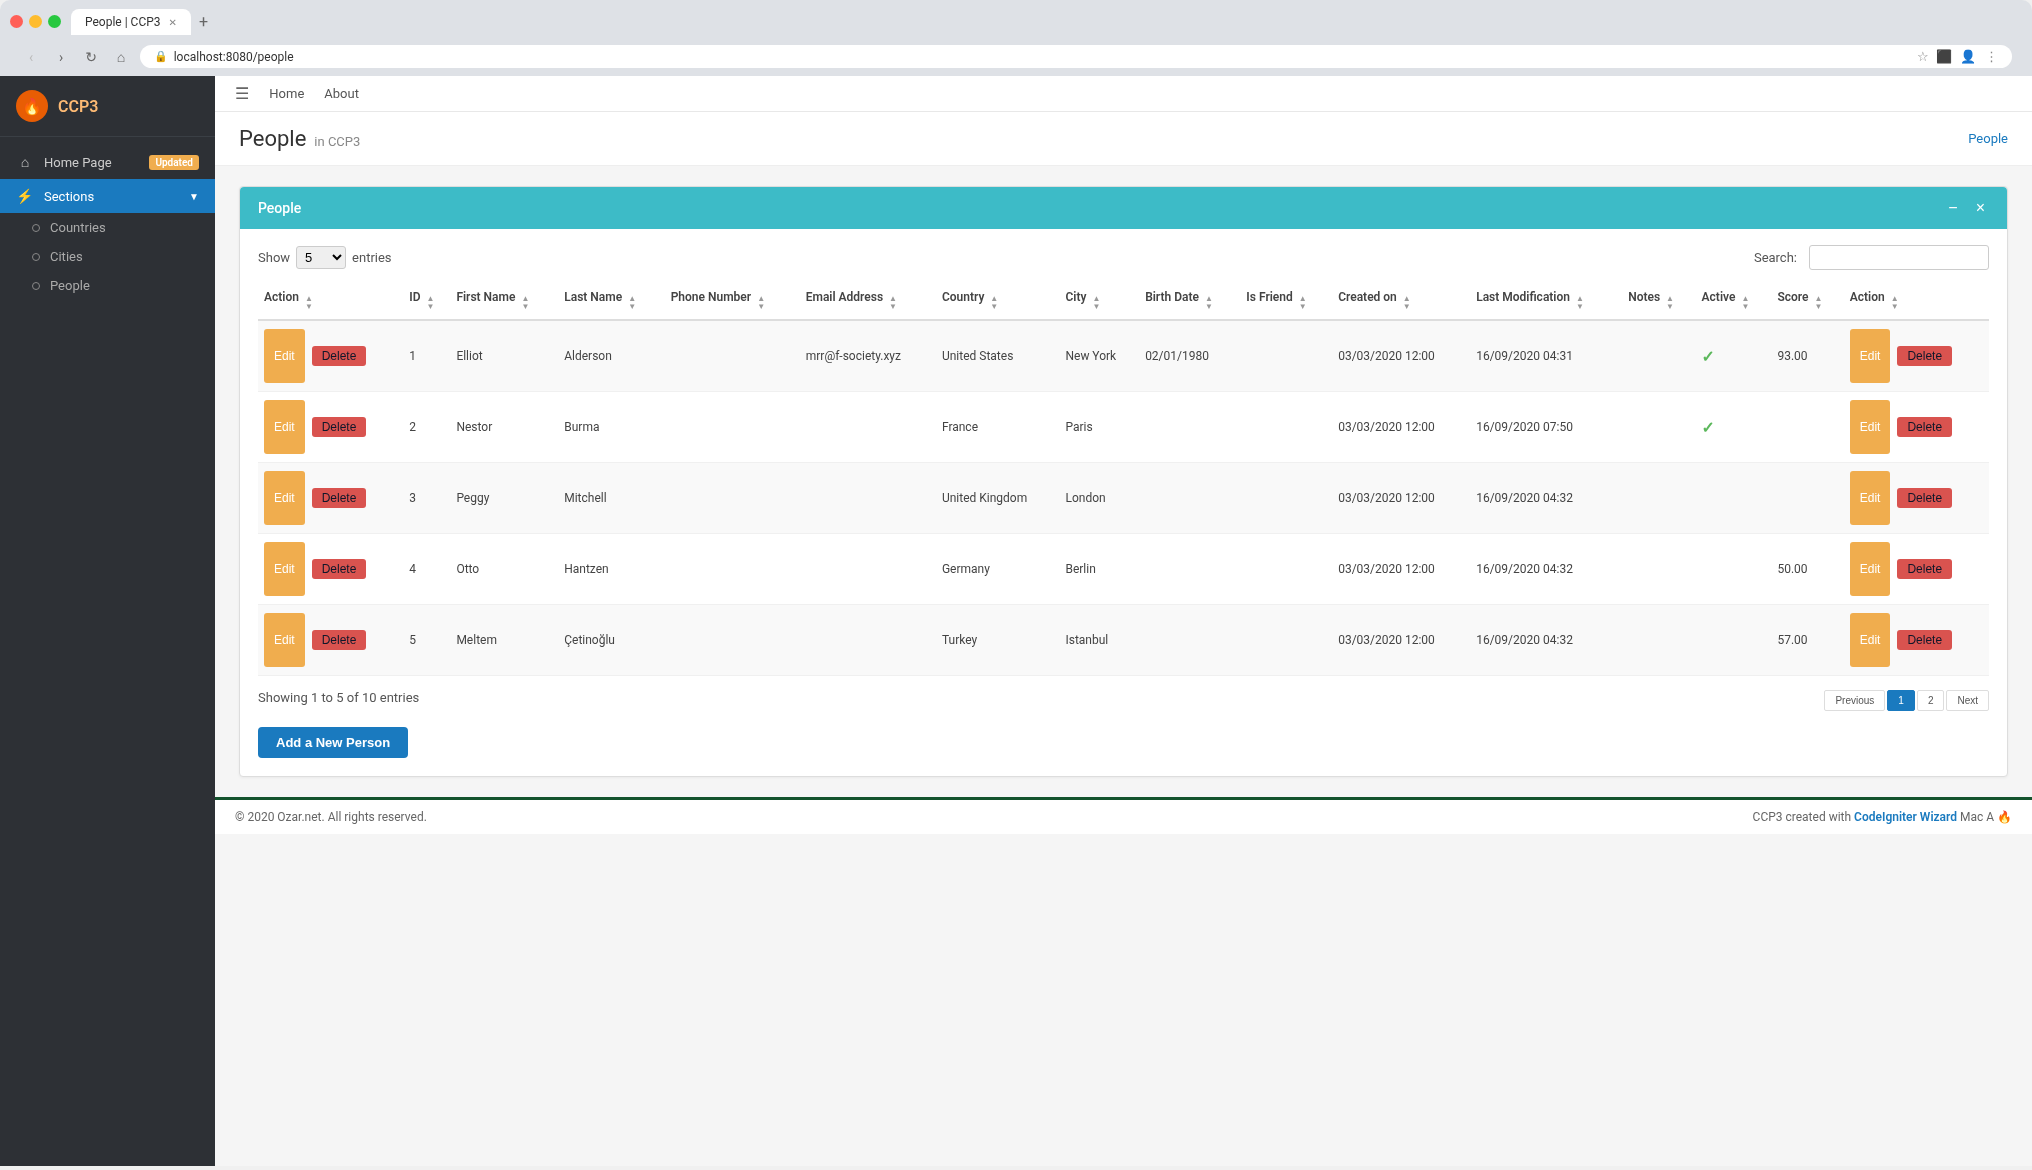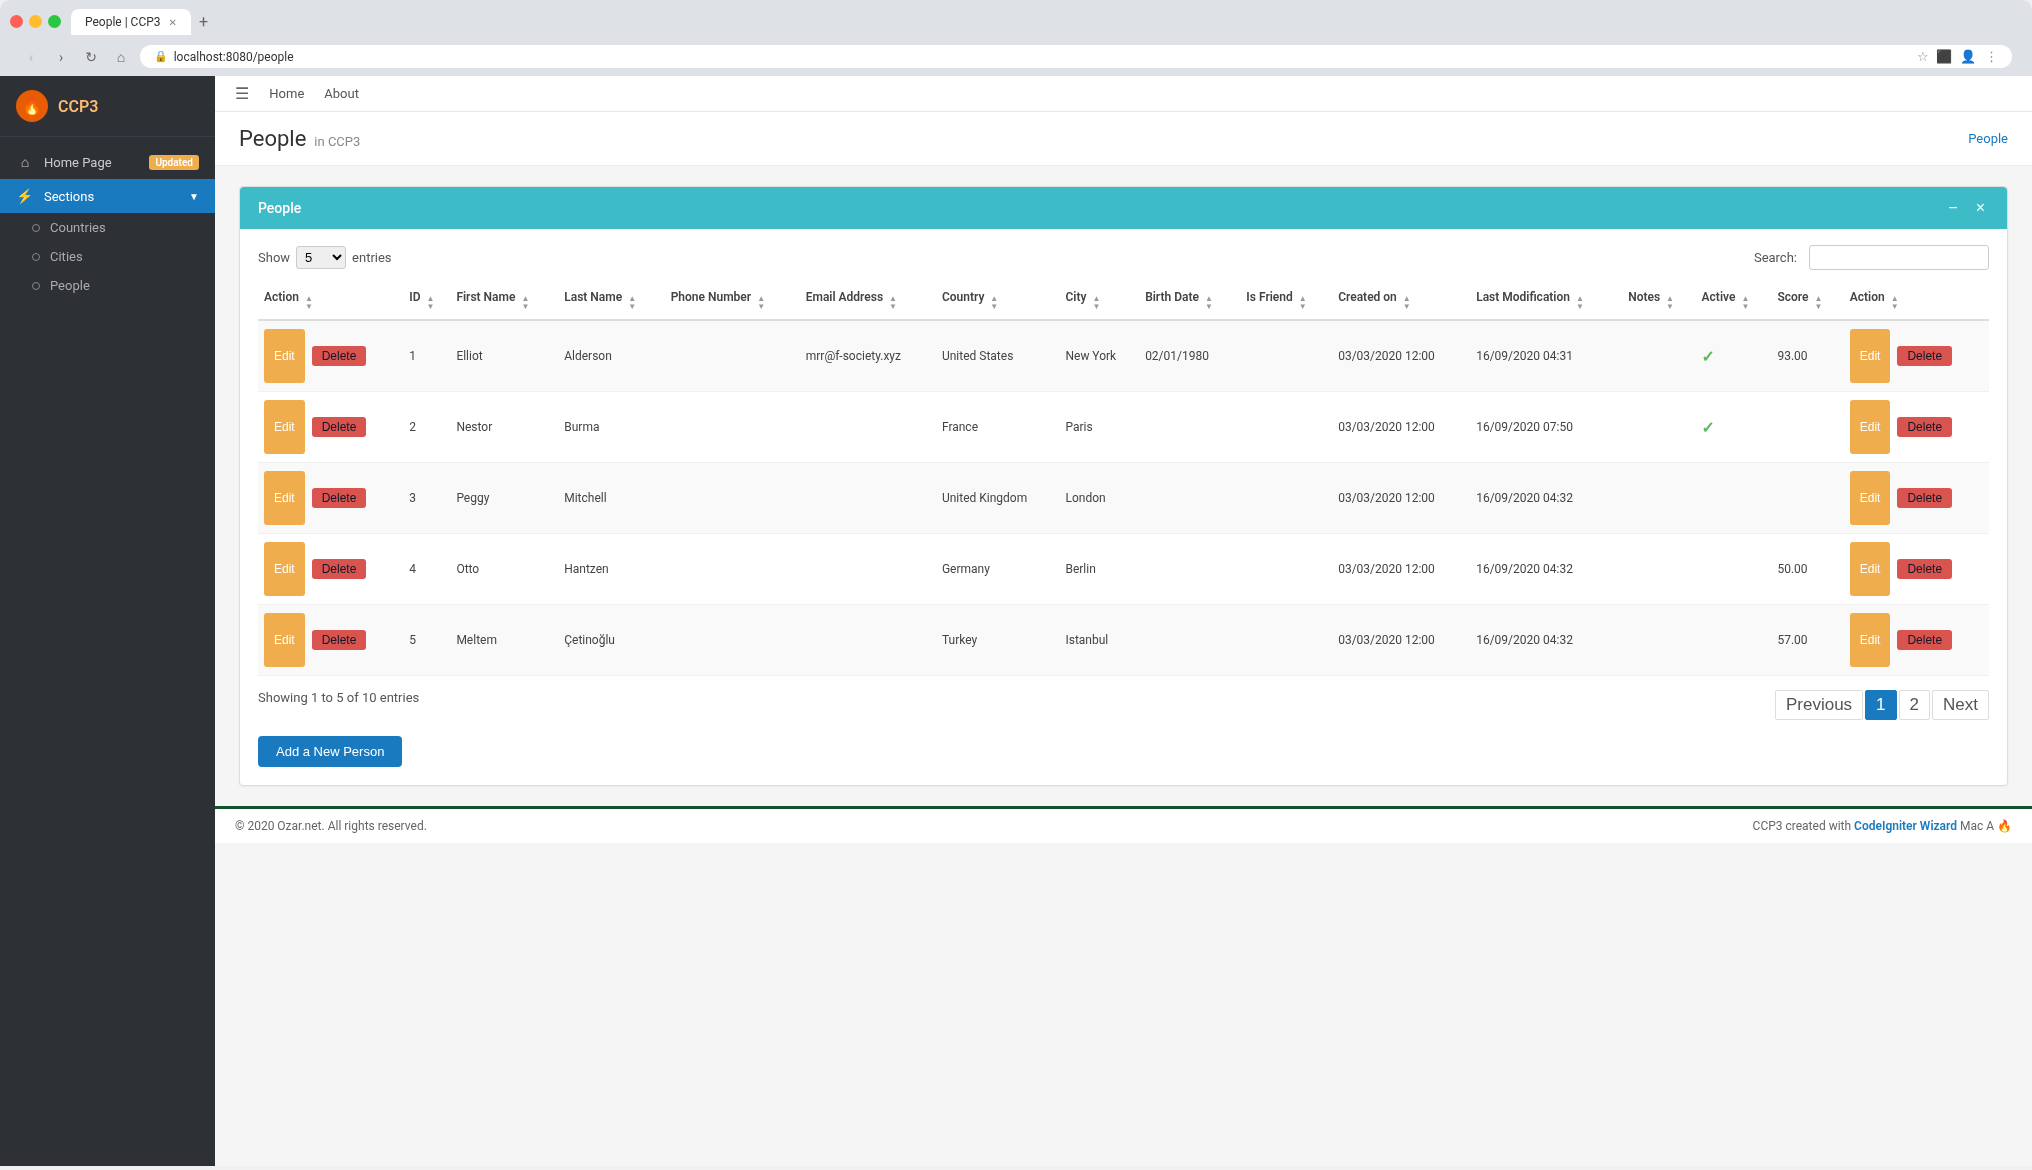--- a/index.html
+++ b/index.html
@@ -85,26 +85,26 @@
 
     .btn-edit { background: #f0ad4e; border: none; color: #fff; padding: 20px 10px; border-radius: 3px; cursor: pointer; font-size: 12px; font-weight: 500; }
     .btn-delete { background: #d9534f; border: none; color: #0f172a; padding: 3px 10px; border-radius: 3px; cursor: pointer; font-size: 12px; font-weight: 500; margin-left: 4px; }
     .check-icon { color: #5cb85c; font-size: 16px; font-weight: bold; }
     .action-cell { white-space: nowrap; }
 
     
     .table-footer { display: flex; align-items: flex-start; justify-content: space-between; margin-top: 14px; }
     .showing-text { font-size: 13px; color: #555; }
     .pagination { display: flex; align-items: center; gap: 2px; }
-    .page-btn { background: #fff; border: 1px solid #ddd; padding: 4px 10px; font-size: 17px; cursor: pointer; color: #555; border-radius: 2px; }
+    .page-btn { background: #fff; border: 1px solid #ddd; padding: 4px 10px; font-size: 10px; cursor: pointer; color: #555; border-radius: 2px; }
     .page-btn.active { background: #1a7abf; color: #fff; border-color: #1a7abf; }
 
     
     .add-btn-wrap { padding: 0 18px 18px; }
-    .btn-add-person { background: #1a7abf; border: none; color: #fff; padding: 8px 18px; border-radius: 4px; cursor: pointer; font-size: 13px; font-weight: 400; }
+    .btn-add-person { background: #1a7abf; border: none; color: #fff; padding: 8px 18px; border-radius: 4px; cursor: pointer; font-size: 13px; font-weight: 700; }
 
     
     .app-footer { background: #fff; border-top: 3px solid #14532d; padding: 10px 20px; font-size: 12px; color: #666; display: flex; justify-content: space-between; align-items: flex-start; }
     .footer-right { color: #666; }
     .footer-right strong { color: #1a7abf; font-weight: 600; }
     .fire-icon { color: #e85d04; }
   </style>
 </head>
 <body>
 

